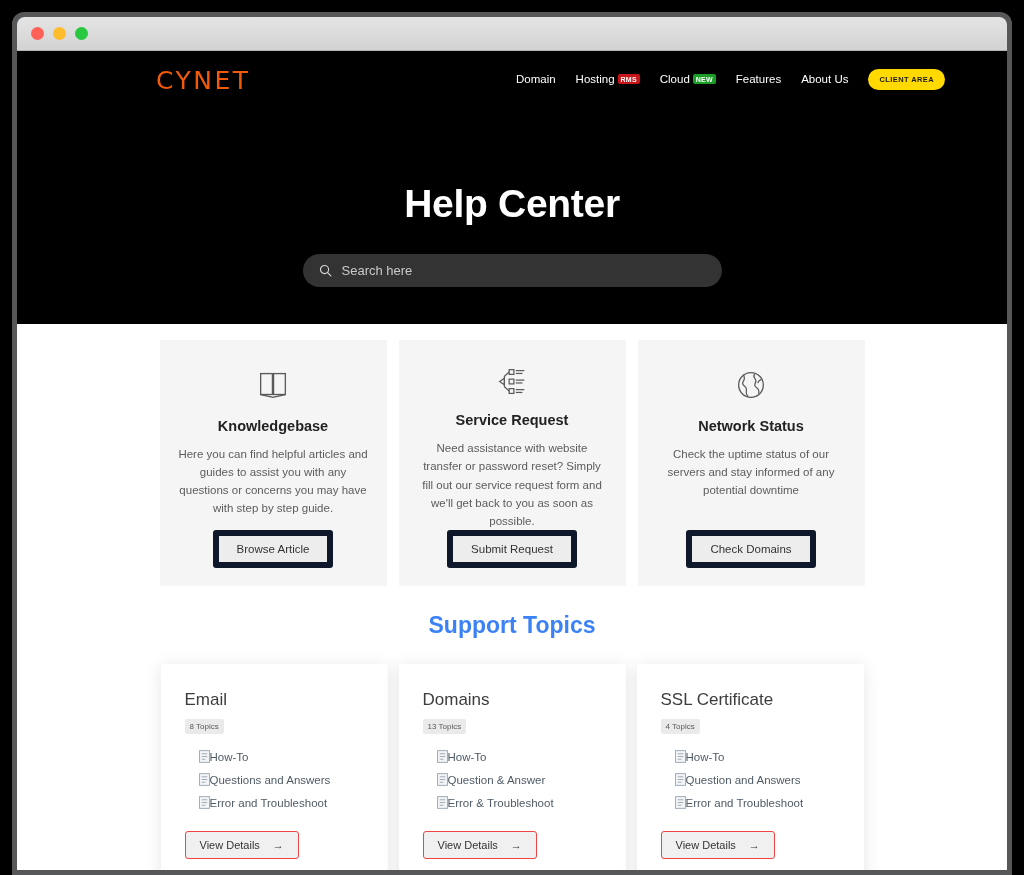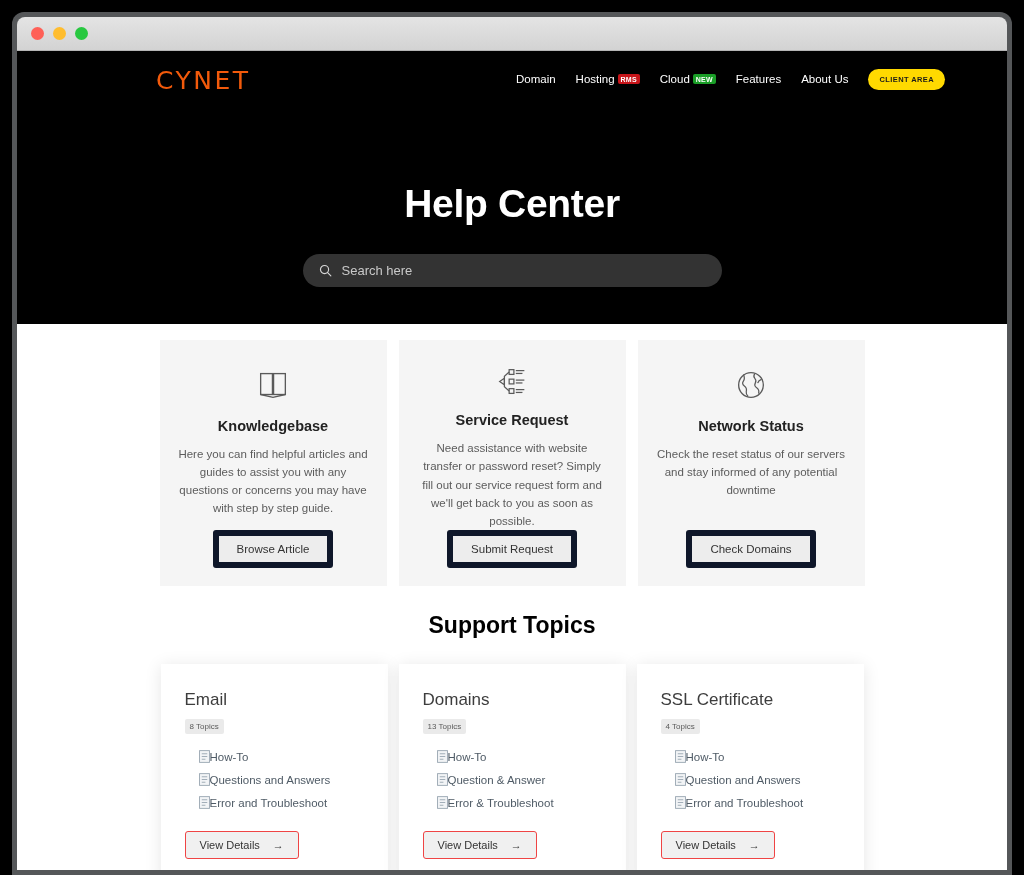--- a/index.html
+++ b/index.html
@@ -183,21 +183,21 @@
     font-family: "Liberation Sans", sans-serif;
     min-width: 115px;
   }
 
   
   .support-section { background: #ffffff; padding-top: 26px; }
   .support-title {
     text-align: center;
     font-size: 23px;
     font-weight: bold;
-    color: #000000;
+    color: #3b82f6;
   }
   .topics {
     display: flex;
     justify-content: center;
     gap: 11px;
     margin-top: 25px;
   }
   .topic-card {
     width: 227px;
     background: #ffffff;
@@ -337,21 +337,21 @@
       <div class="feature-card">
         <div class="feature-icon">
           <svg width="38" height="38" viewBox="0 0 40 40">
             <circle cx="20" cy="20" r="13" fill="none" stroke="#5a5a5a" stroke-width="1.4"></circle>
             <path d="M12 9 Q14 13 12 16 Q10 19 13 21 Q16 23 15 27 Q14.5 30 17 32" fill="none" stroke="#5a5a5a" stroke-width="1.3"></path>
             <path d="M24 8 Q22 11 24 13 Q26 15 24.5 18 Q23 21 26 23 Q29 25 28 29" fill="none" stroke="#5a5a5a" stroke-width="1.3"></path>
             <path d="M31 14 Q28 15 27 18" fill="none" stroke="#5a5a5a" stroke-width="1.3"></path>
           </svg>
         </div>
         <div class="feature-title">Network Status</div>
-        <div class="feature-desc">Check the reset status of our servers and stay informed of any potential downtime</div>
+        <div class="feature-desc">Check the uptime status of our servers and stay informed of any potential downtime</div>
         <button class="feature-btn">Check Domains</button>
       </div>
     </div>
 
     <div class="support-section">
       <h2 class="support-title">Support Topics</h2>
 
       <div class="topics">
 
         <div class="topic-card">

